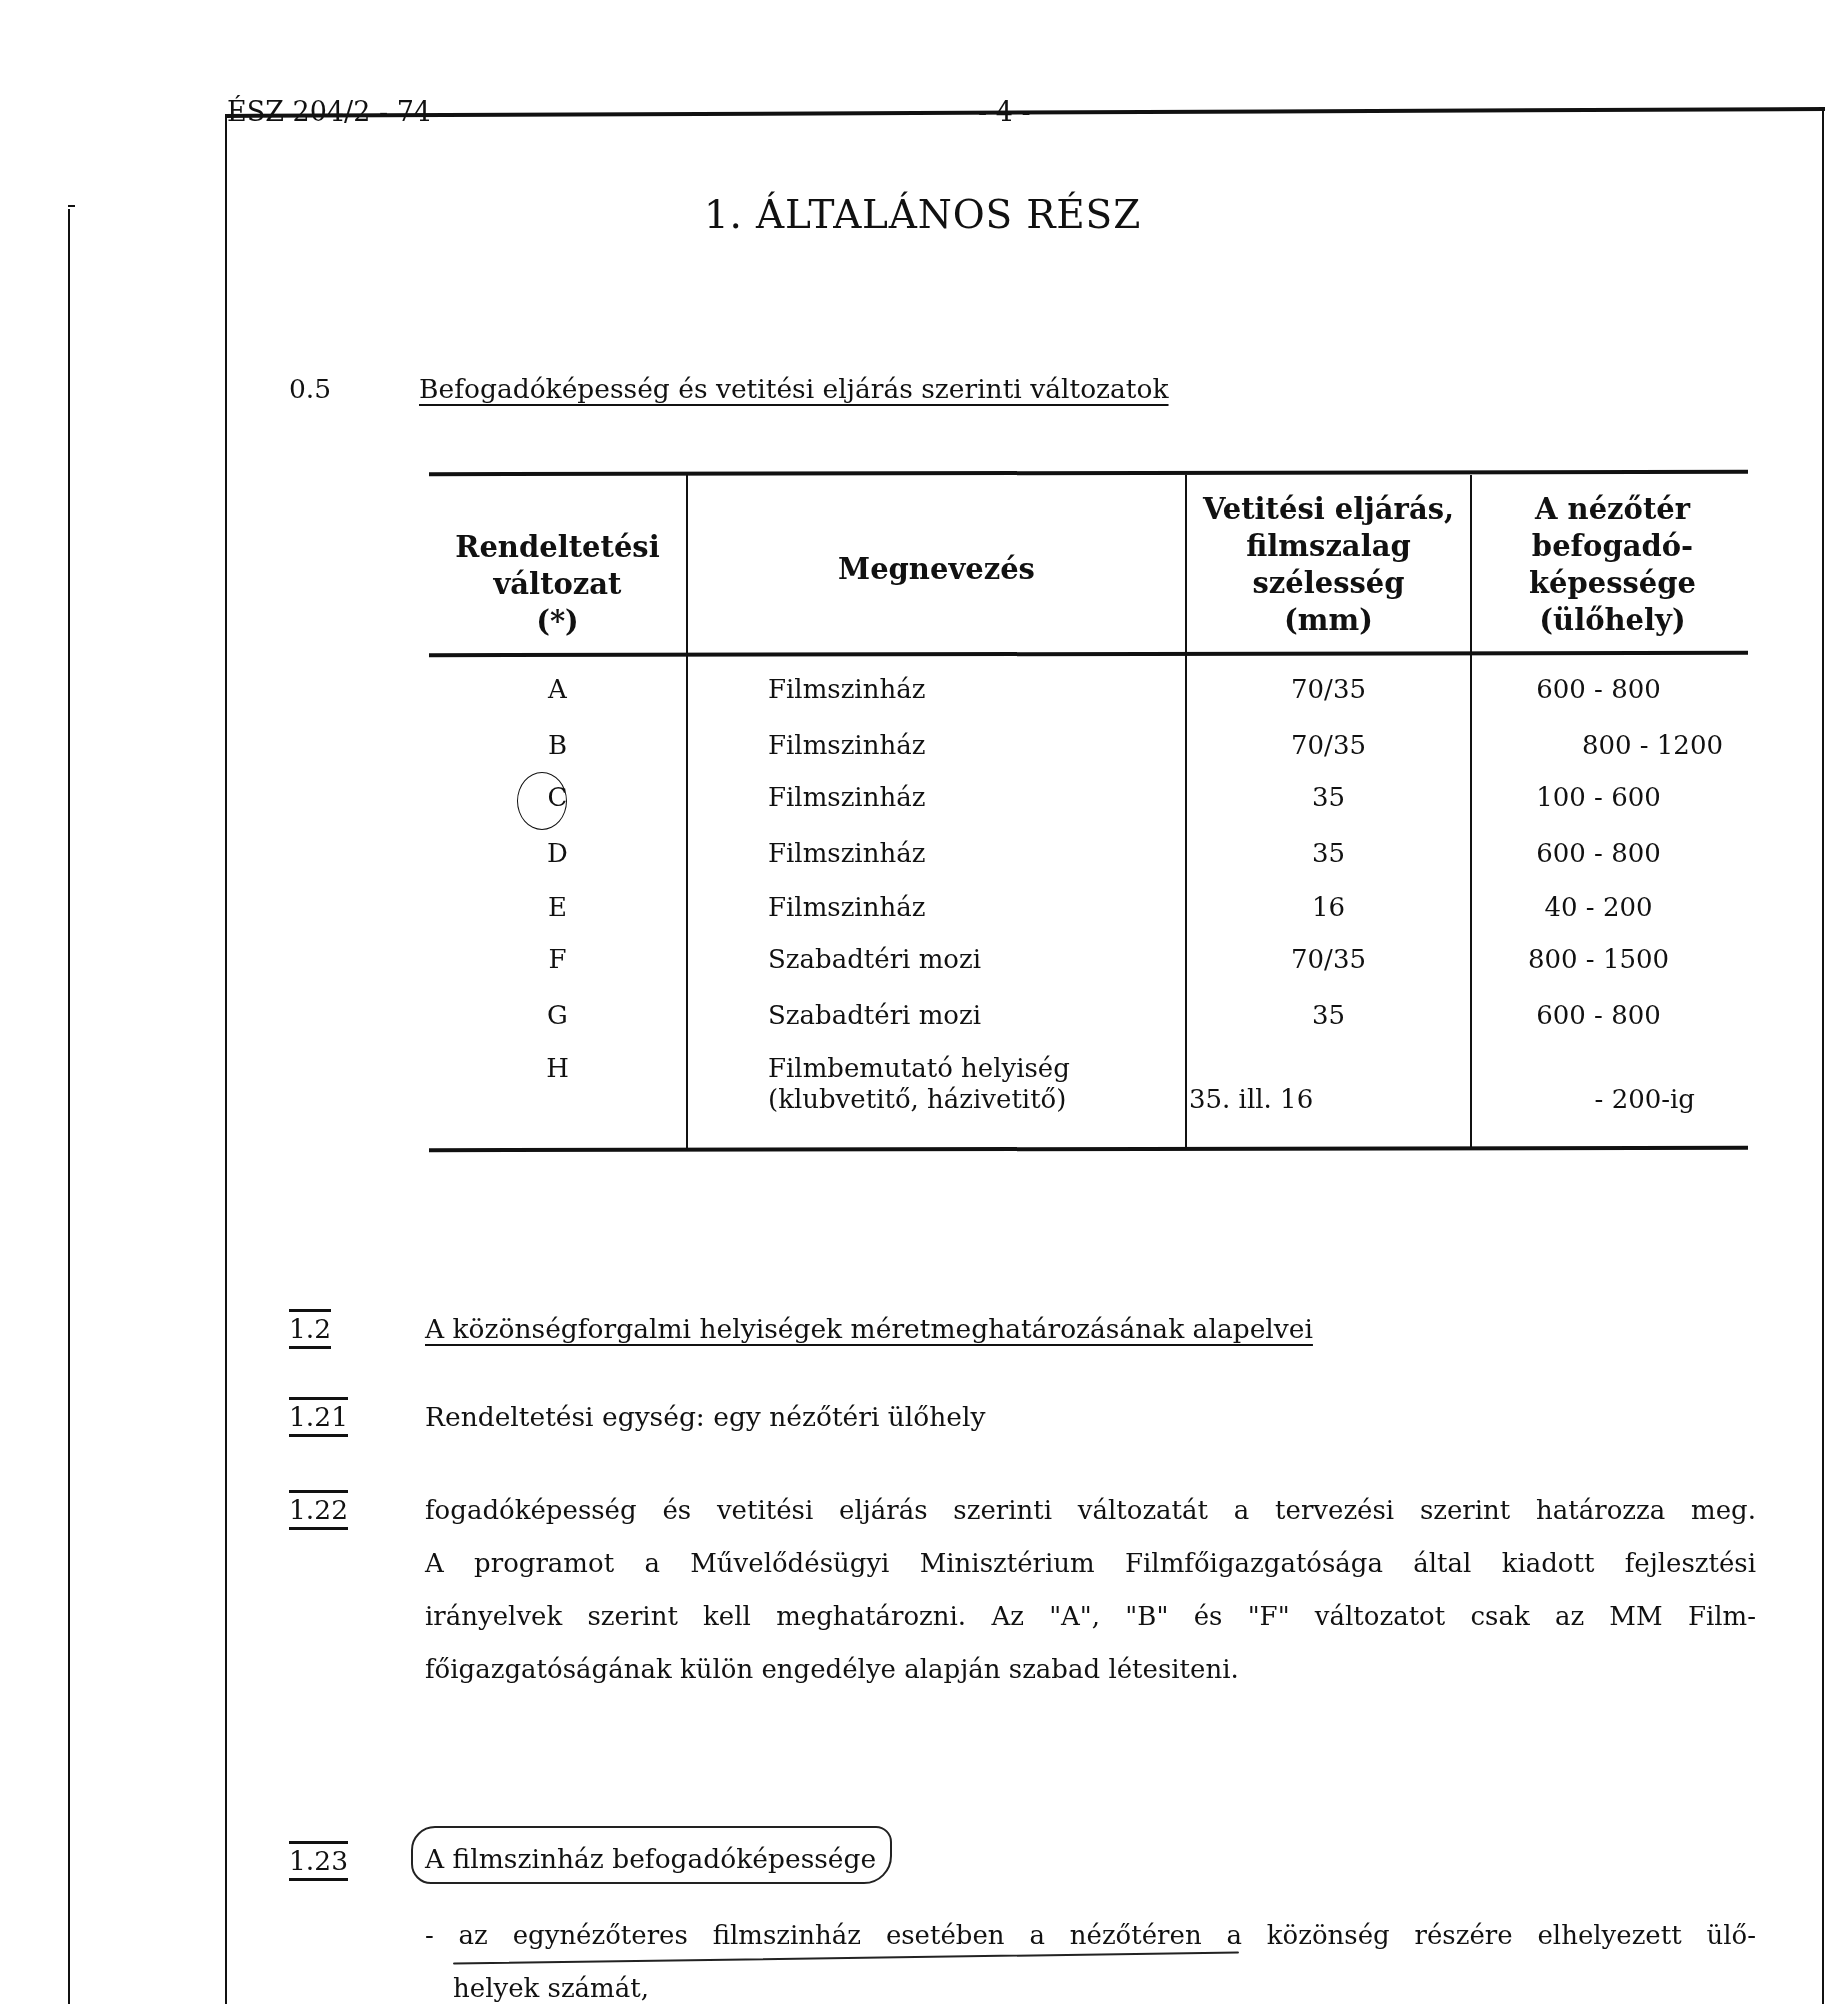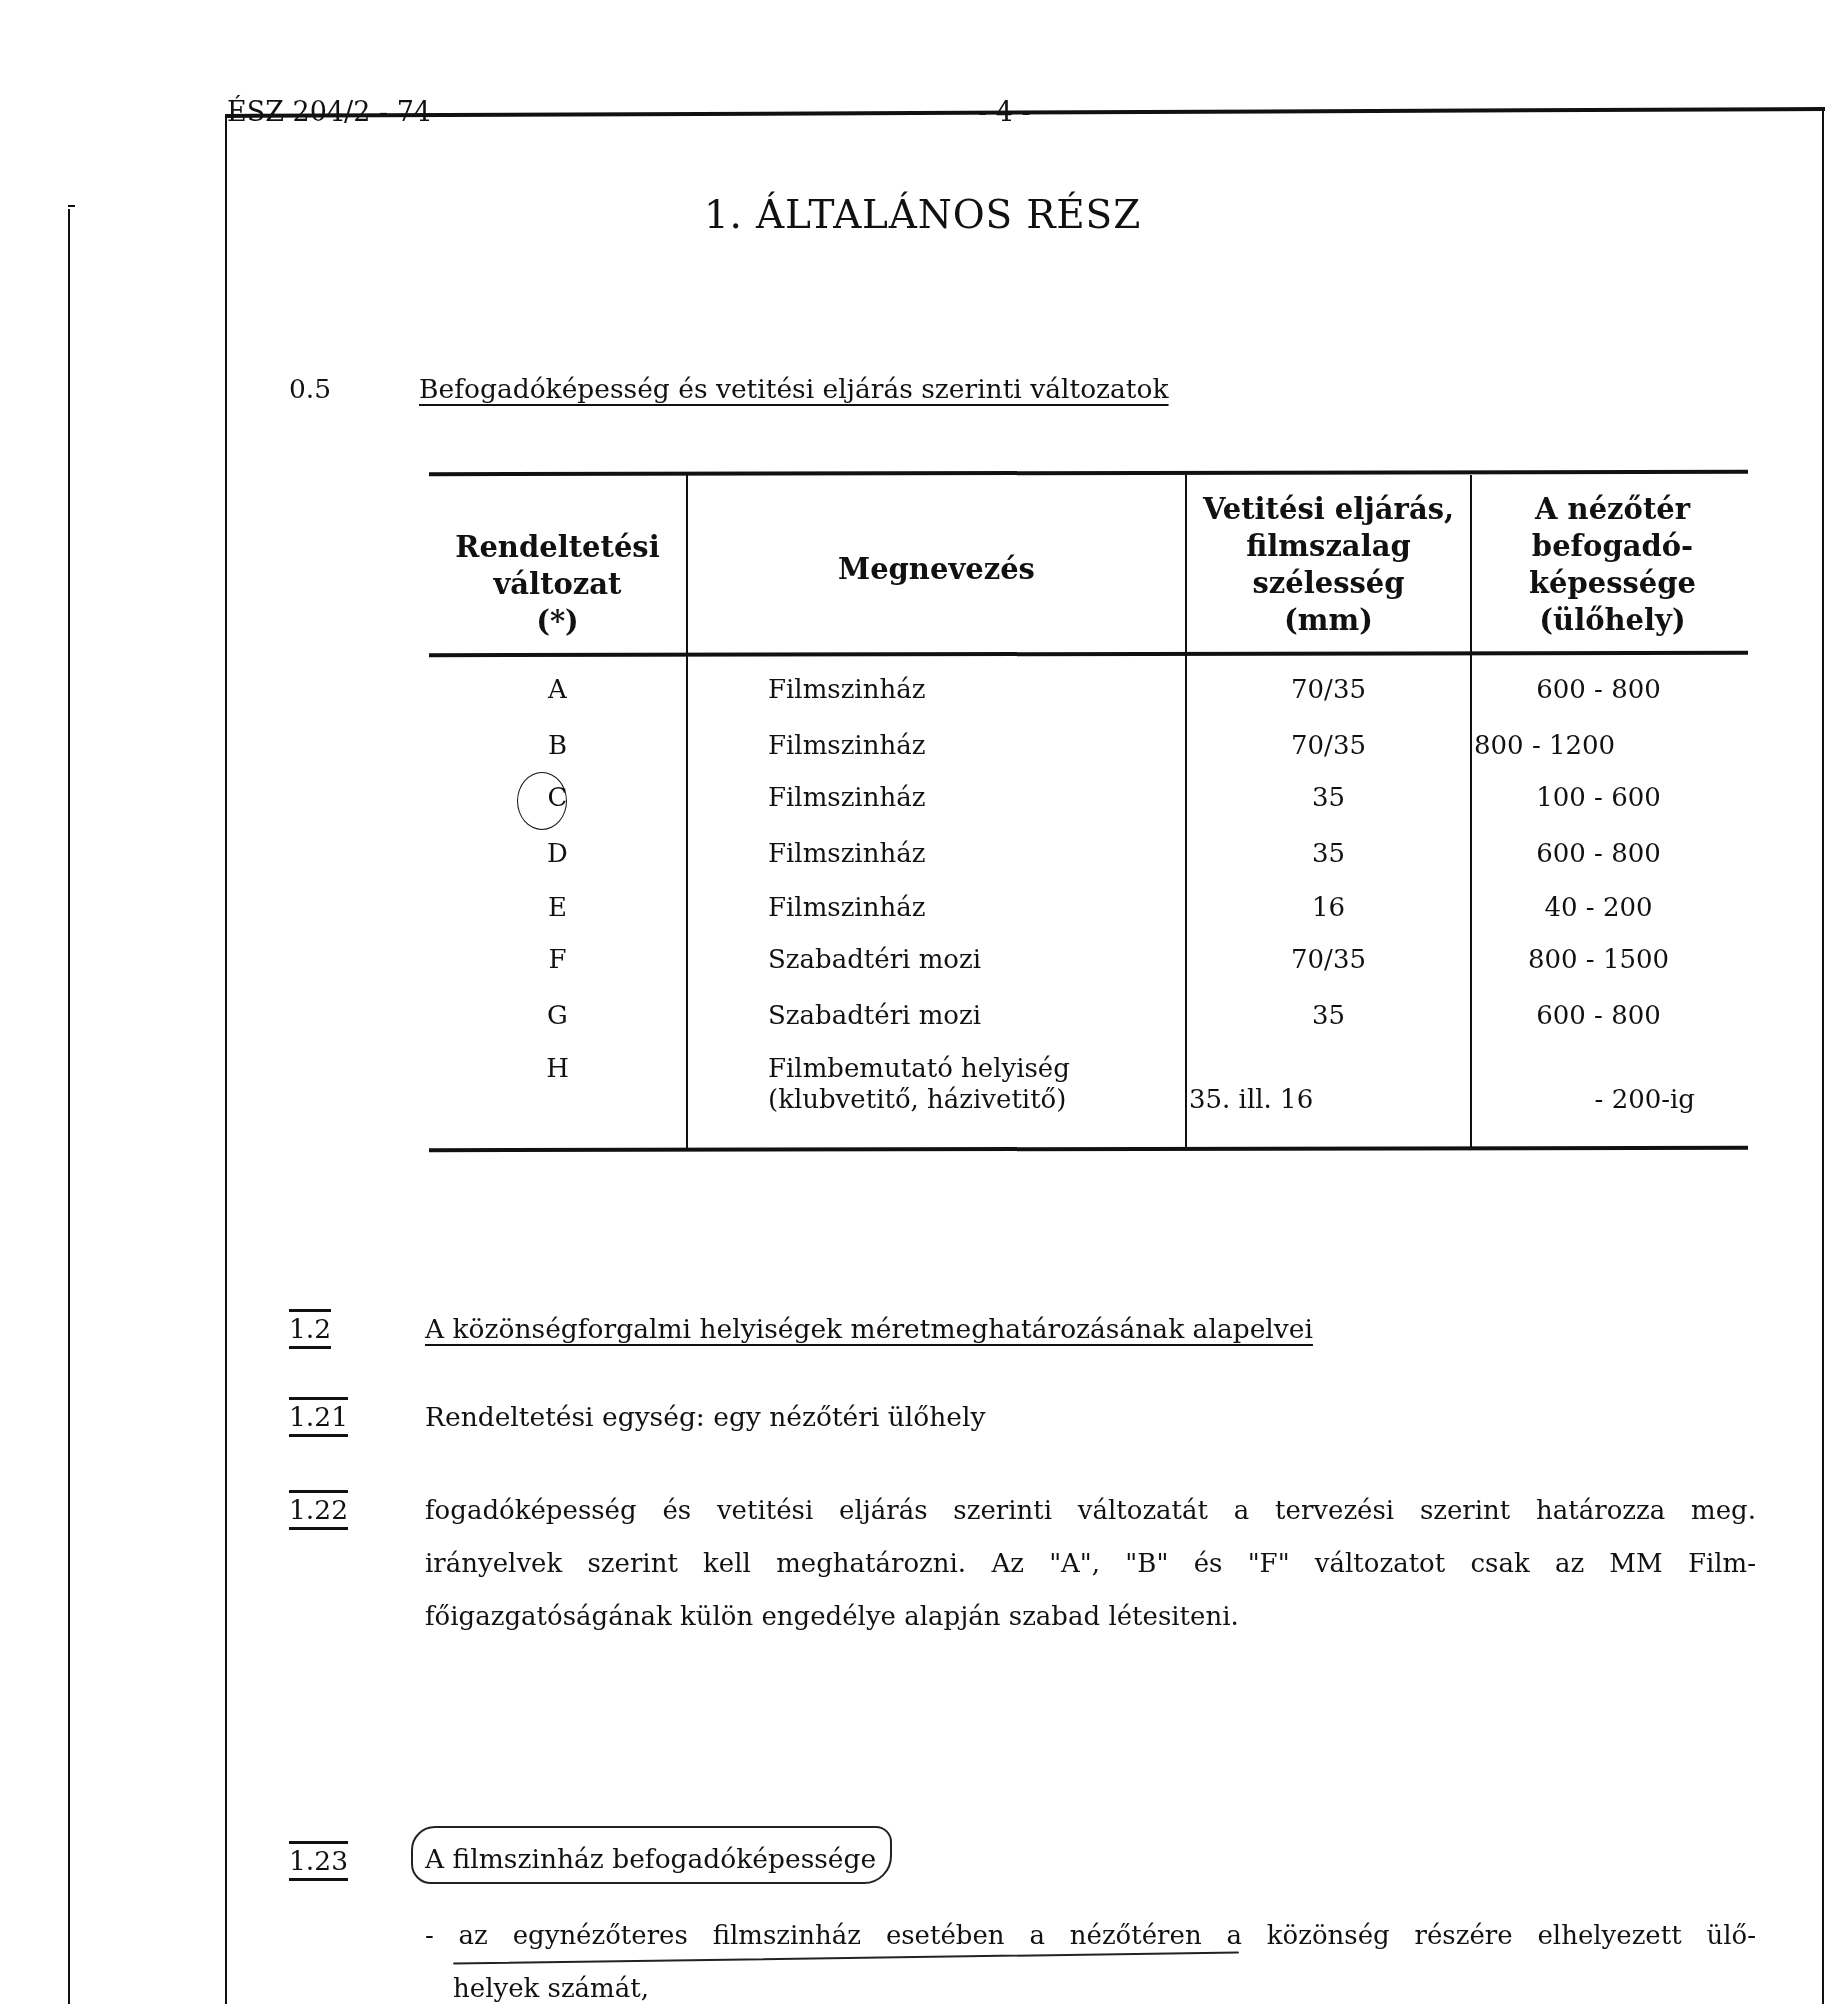--- a/index.html
+++ b/index.html
@@ -80,21 +80,21 @@
       <div>
         <div class="abs td" style="left: 433px; width: 249px; top: 674px; text-align: center;">A</div>
         <div class="abs td" style="left: 768px; width: 417px; top: 674px; text-align: left;">Filmszinház</div>
         <div class="abs td" style="left: 1189px; width: 279px; top: 674px; text-align: center;">70/35</div>
         <div class="abs td" style="left: 1474px; width: 249px; top: 674px; text-align: center;">600 - 800</div>
       </div>
       <div>
         <div class="abs td" style="left: 433px; width: 249px; top: 730px; text-align: center;">B</div>
         <div class="abs td" style="left: 768px; width: 417px; top: 730px; text-align: left;">Filmszinház</div>
         <div class="abs td" style="left: 1189px; width: 279px; top: 730px; text-align: center;">70/35</div>
-        <div class="abs td" style="left: 1474px; width: 249px; top: 730px; text-align: left;">800 - 1200</div>
+        <div class="abs td" style="left: 1474px; width: 249px; top: 730px; text-align: right;">800 - 1200</div>
       </div>
       <div>
         <div class="abs td" style="left: 433px; width: 249px; top: 782px; text-align: center;">C</div>
         <div class="abs td" style="left: 768px; width: 417px; top: 782px; text-align: left;">Filmszinház</div>
         <div class="abs td" style="left: 1189px; width: 279px; top: 782px; text-align: center;">35</div>
         <div class="abs td" style="left: 1474px; width: 249px; top: 782px; text-align: center;">100 - 600</div>
       </div>
       <div>
         <div class="abs td" style="left: 433px; width: 249px; top: 838px; text-align: center;">D</div>
         <div class="abs td" style="left: 768px; width: 417px; top: 838px; text-align: left;">Filmszinház</div>
@@ -133,20 +133,21 @@
 
 <div class="abs sec-num boxed-num" style="left:289px; top:1309px;">1.2</div>
 <div class="abs sec-title ul" style="left:425px; top:1313px;">A közönségforgalmi helyiségek méretmeghatározásának alapelvei</div>
 
 <div class="abs sec-num boxed-num" style="left:289px; top:1397px;">1.21</div>
 <div class="abs sec-title" style="left:425px; top:1401px;">Rendeltetési egység: egy nézőtéri ülőhely</div>
 
 <div class="abs sec-num boxed-num" style="left:289px; top:1490px;">1.22</div>
 <div class="abs para" style="top:1484px;">
   <span class="line just">fogadóképesség és vetitési eljárás szerinti változatát a tervezési szerint határozza meg.</span>
+  <span class="line just">A programot a Művelődésügyi Minisztérium Filmfőigazgatósága által kiadott fejlesztési</span>
   <span class="line just">irányelvek szerint kell meghatározni. Az "A", "B" és "F" változatot csak az MM Film-</span>
   <span class="line">főigazgatóságának külön engedélye alapján szabad létesiteni.</span>
 </div>
 
 <div class="abs sec-num boxed-num" style="left:289px; top:1841px;">1.23</div>
 <div class="abs ann" style="left:411px; top:1826px; width:477px; height:54px;"></div>
 <div class="abs sec-title" style="left:425px; top:1843px;">A filmszinház befogadóképessége</div>
 
 <div class="abs para" style="top:1909px;">
   <span class="line just">- az egynézőteres filmszinház esetében a nézőtéren a közönség részére elhelyezett ülő-</span>

